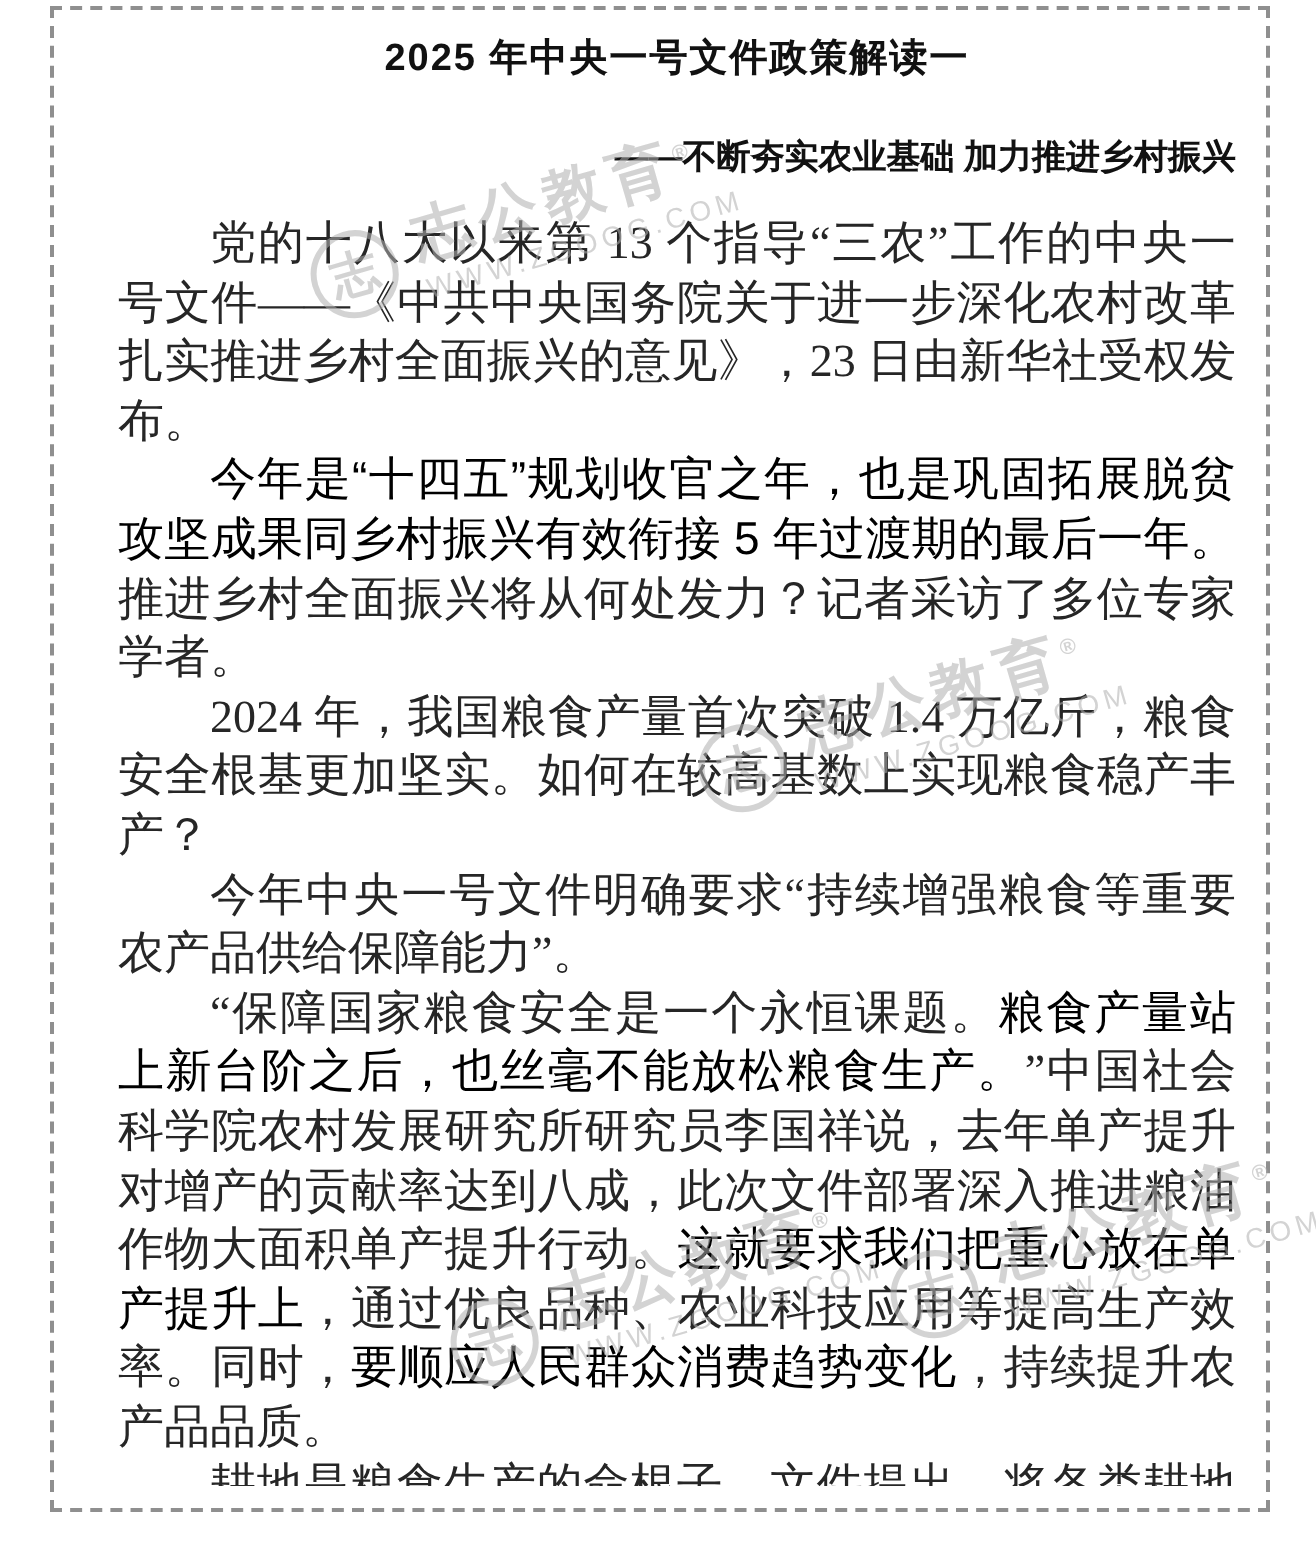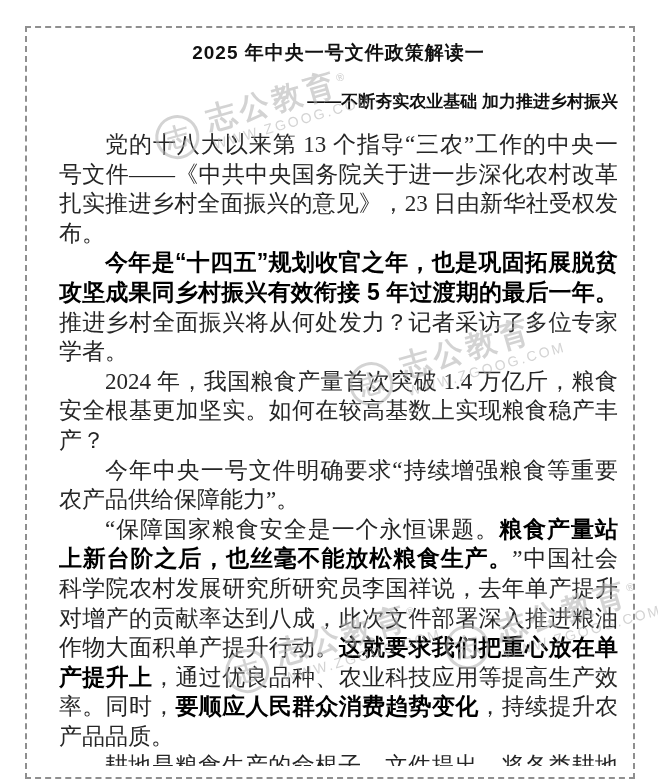--- a/index.html
+++ b/index.html
@@ -5,21 +5,21 @@
   html,body { margin:0; padding:0; }
   body {
     width:658px; height:782px;
     background:#ffffff;
     font-family:"Liberation Serif","DejaVu Serif",serif;
     color:#262626;
     position:relative;
     overflow:hidden;
   }
   .frame {
-    position:absolute; left:25px; top:26px;
+    position:absolute; left:25px; top:3px;
     width:610px; height:753px;
     border:2px dashed #8f8f8f;
     box-sizing:border-box;
     padding:13px 15px 0 32px;
     background:transparent;
   }
   .doc-title {
     font-family:"Liberation Sans","DejaVu Sans",sans-serif;
     font-weight:700; font-size:19px; color:#111;
     text-align:center; letter-spacing:1px;
@@ -32,21 +32,21 @@
   }
   .doc-body {
     font-size:23px; line-height:29.6px;
     text-align:justify;
     height:636px; overflow:hidden;
     position:relative; z-index:1;
   }
   .doc-body p { margin:0; text-indent:2em; }
   .b {
     font-family:"Liberation Sans","DejaVu Sans",sans-serif;
-    font-weight:700; color:#000;
+    font-weight:400; color:#000;
   }
   
   .wm {
     position:absolute;
     display:flex; align-items:center; gap:11px;
     color:#b0b0b0; opacity:.55;
     transform:rotate(-16deg);
     pointer-events:none; z-index:3;
     white-space:nowrap;
     font-family:"Liberation Sans","DejaVu Sans",sans-serif;

